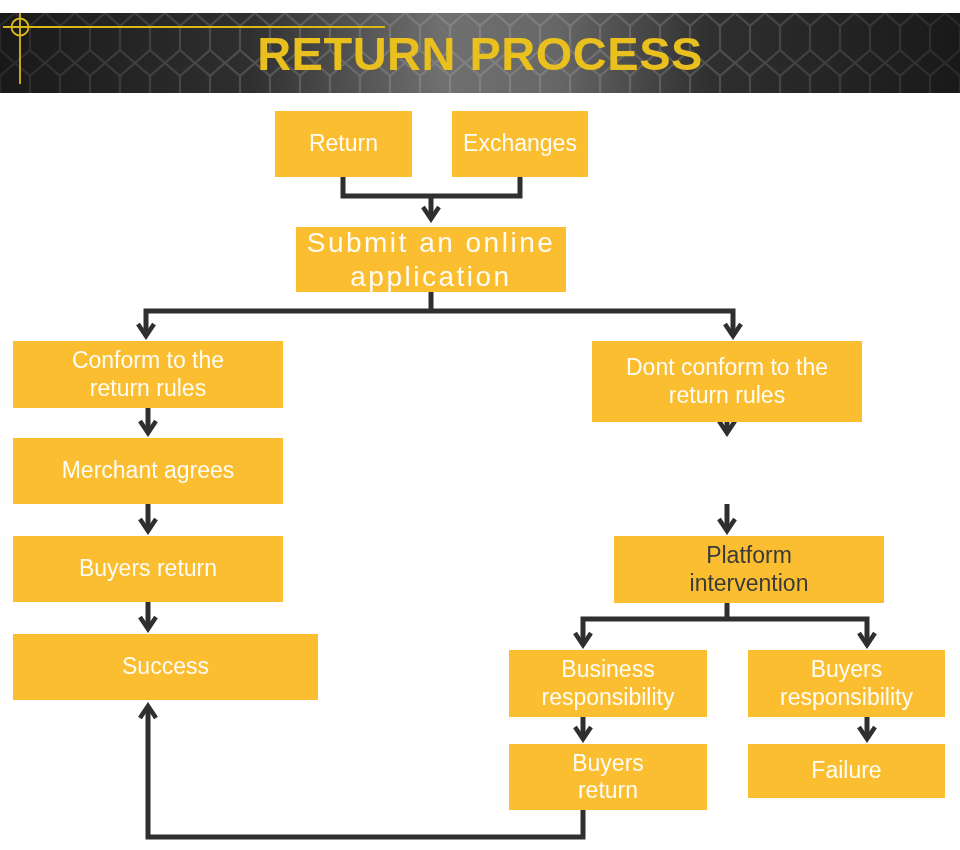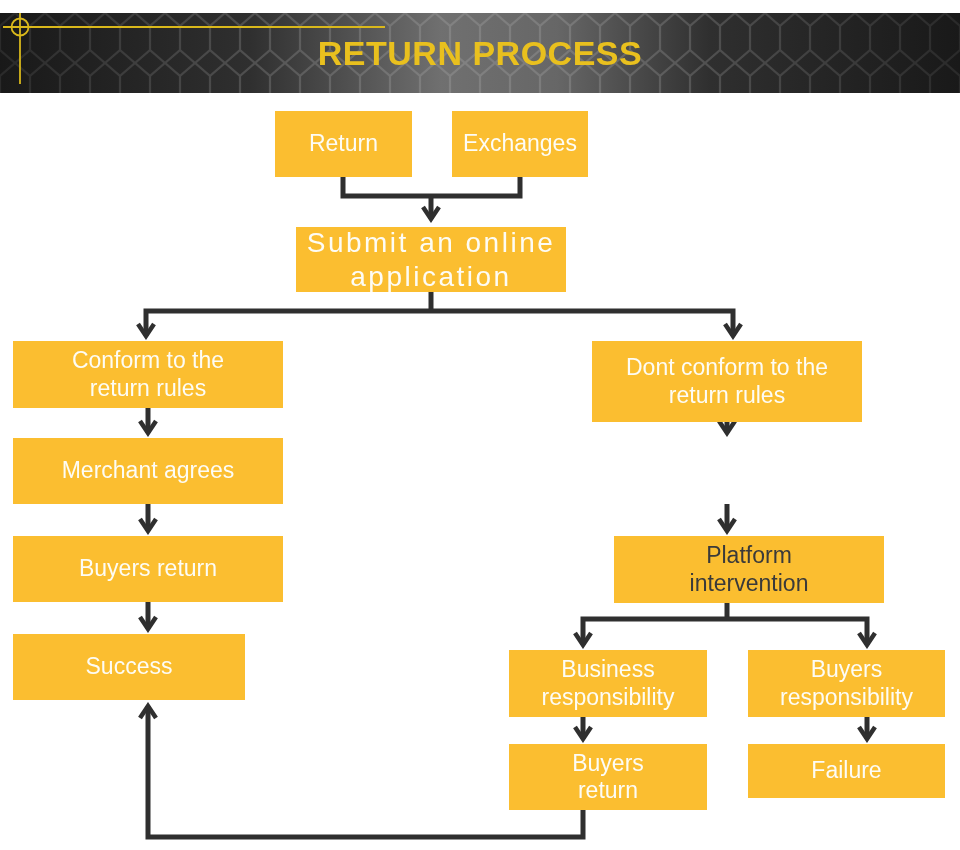--- a/index.html
+++ b/index.html
@@ -45,21 +45,21 @@
   }
   .header .title {
     position: absolute;
     left: 0; top: 0;
     width: 100%; height: 100%;
     display: flex;
     align-items: center;
     justify-content: center;
     padding-top: 1px;
     box-sizing: border-box;
-    font-size: 34px;
+    font-size: 47px;
     font-weight: 600;
     letter-spacing: 0.5px;
     color: var(--accent, #E9C01E);
   }
   .crosshair-svg {
     position: absolute;
     left: 0; top: 0;
     overflow: visible;
   }
   .crosshair-svg * { vector-effect: non-scaling-stroke; }
@@ -173,21 +173,21 @@
 return rules</div>
 
   <div class="node" style="left:13px; top:438px; width:270px; height:66px;">Merchant agrees</div>
 
 
   <div class="node" style="left:13px; top:536px; width:270px; height:66px;">Buyers return</div>
 
   <div class="node dark" style="left:592px; top:536px; width:270px; height:67px;margin-left:22px;">Platform
 intervention</div>
 
-  <div class="node" style="left:13px; top:634px; width:232px; height:66px;">Success</div>
+  <div class="node" style="left:13px; top:634px; width:305px; height:66px;">Success</div>
 
   <div class="node" style="left:509px; top:650px; width:198px; height:67px;">Business
 responsibility</div>
 
   <div class="node" style="left:748px; top:650px; width:197px; height:67px;">Buyers
 responsibility</div>
 
   <div class="node" style="left:509px; top:744px; width:198px; height:66px;">Buyers
 return</div>
 

